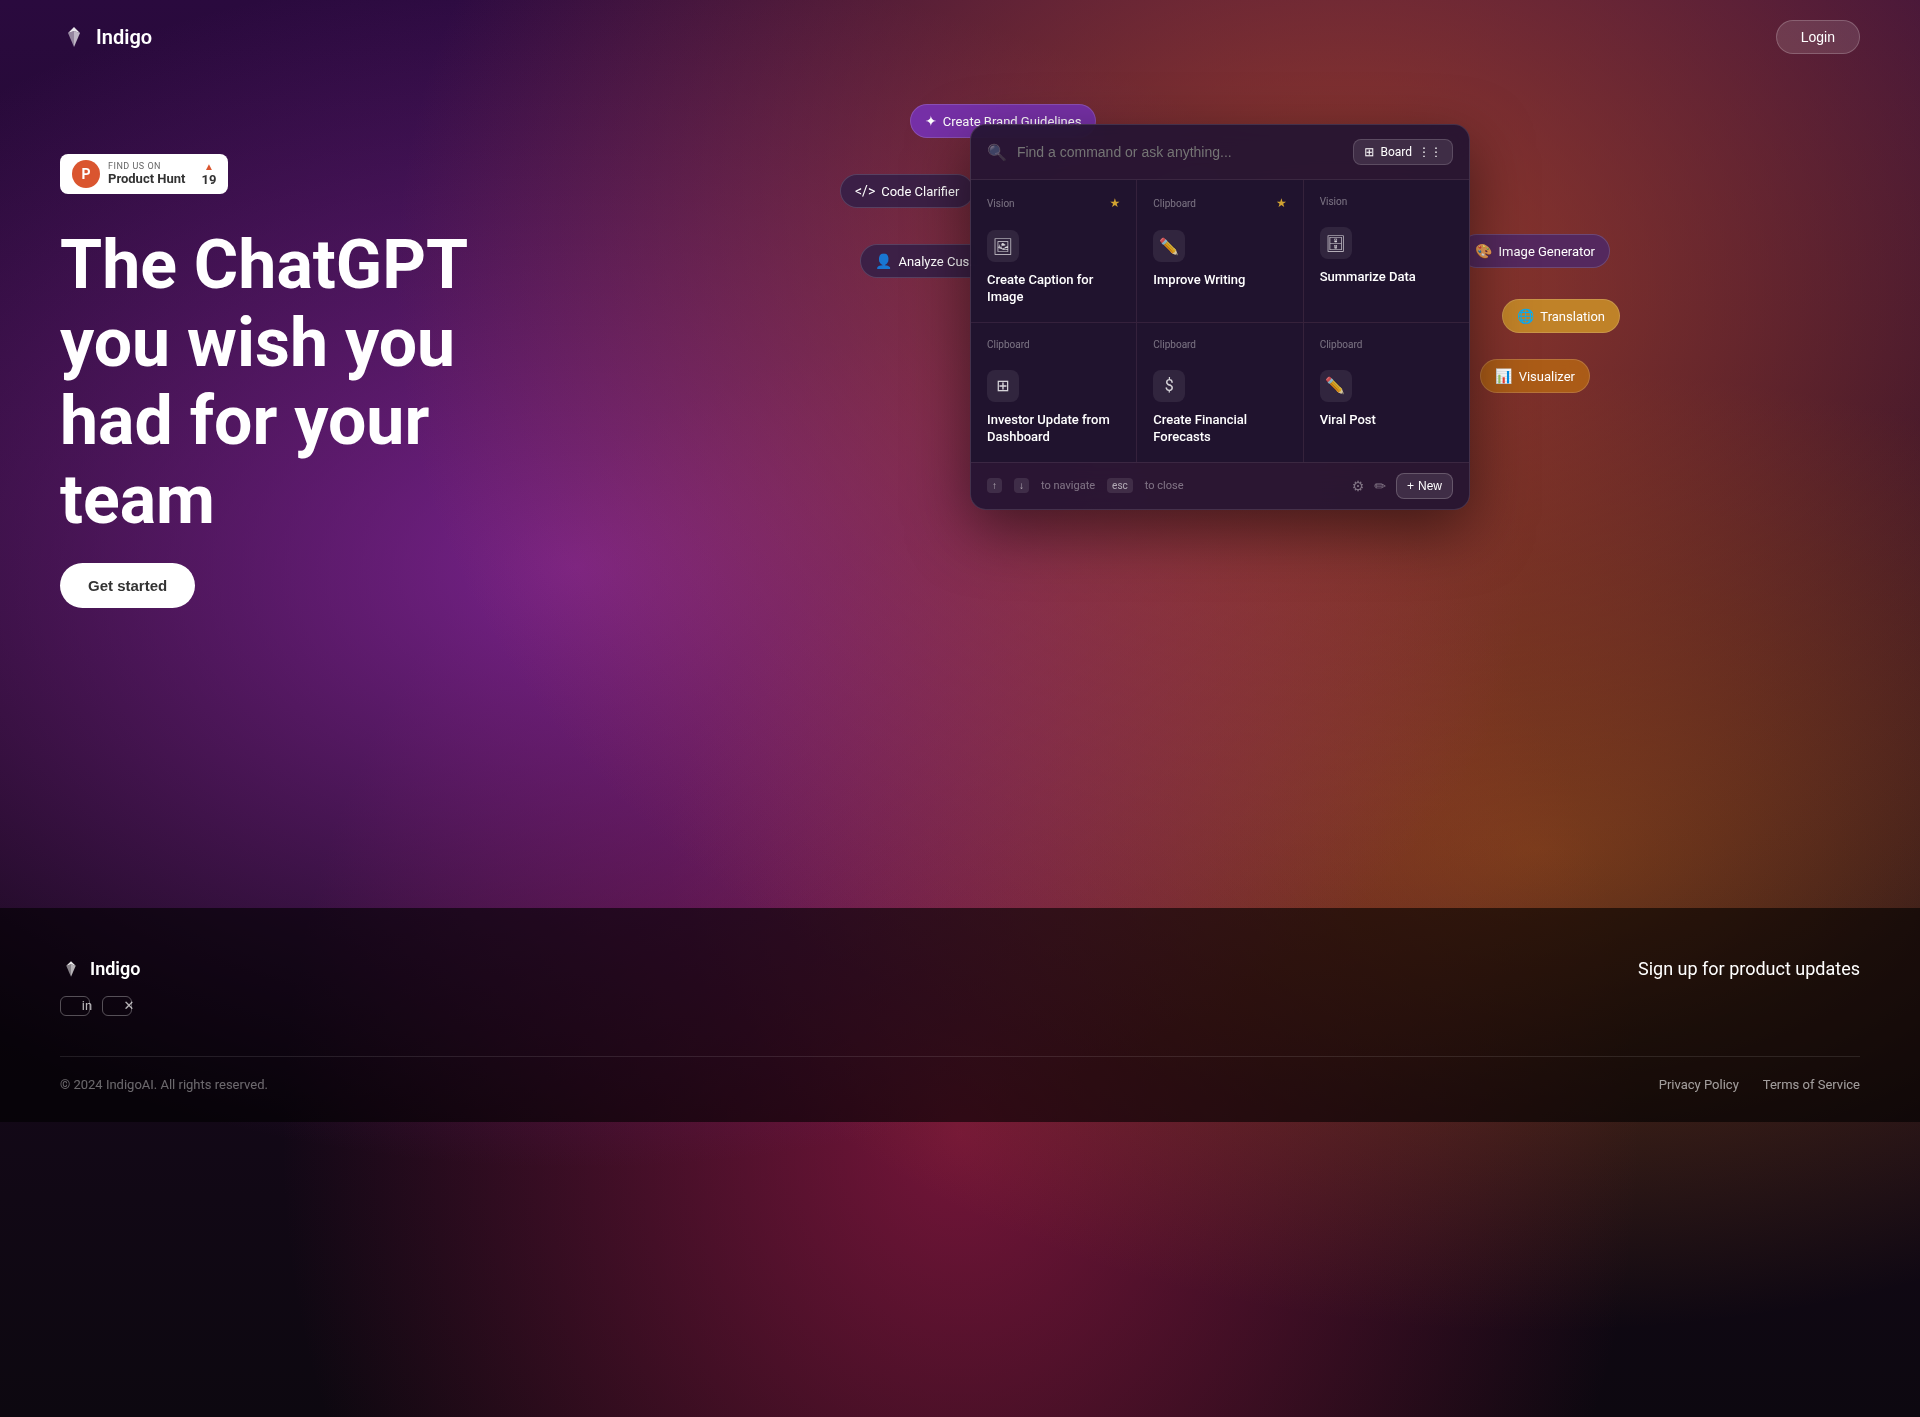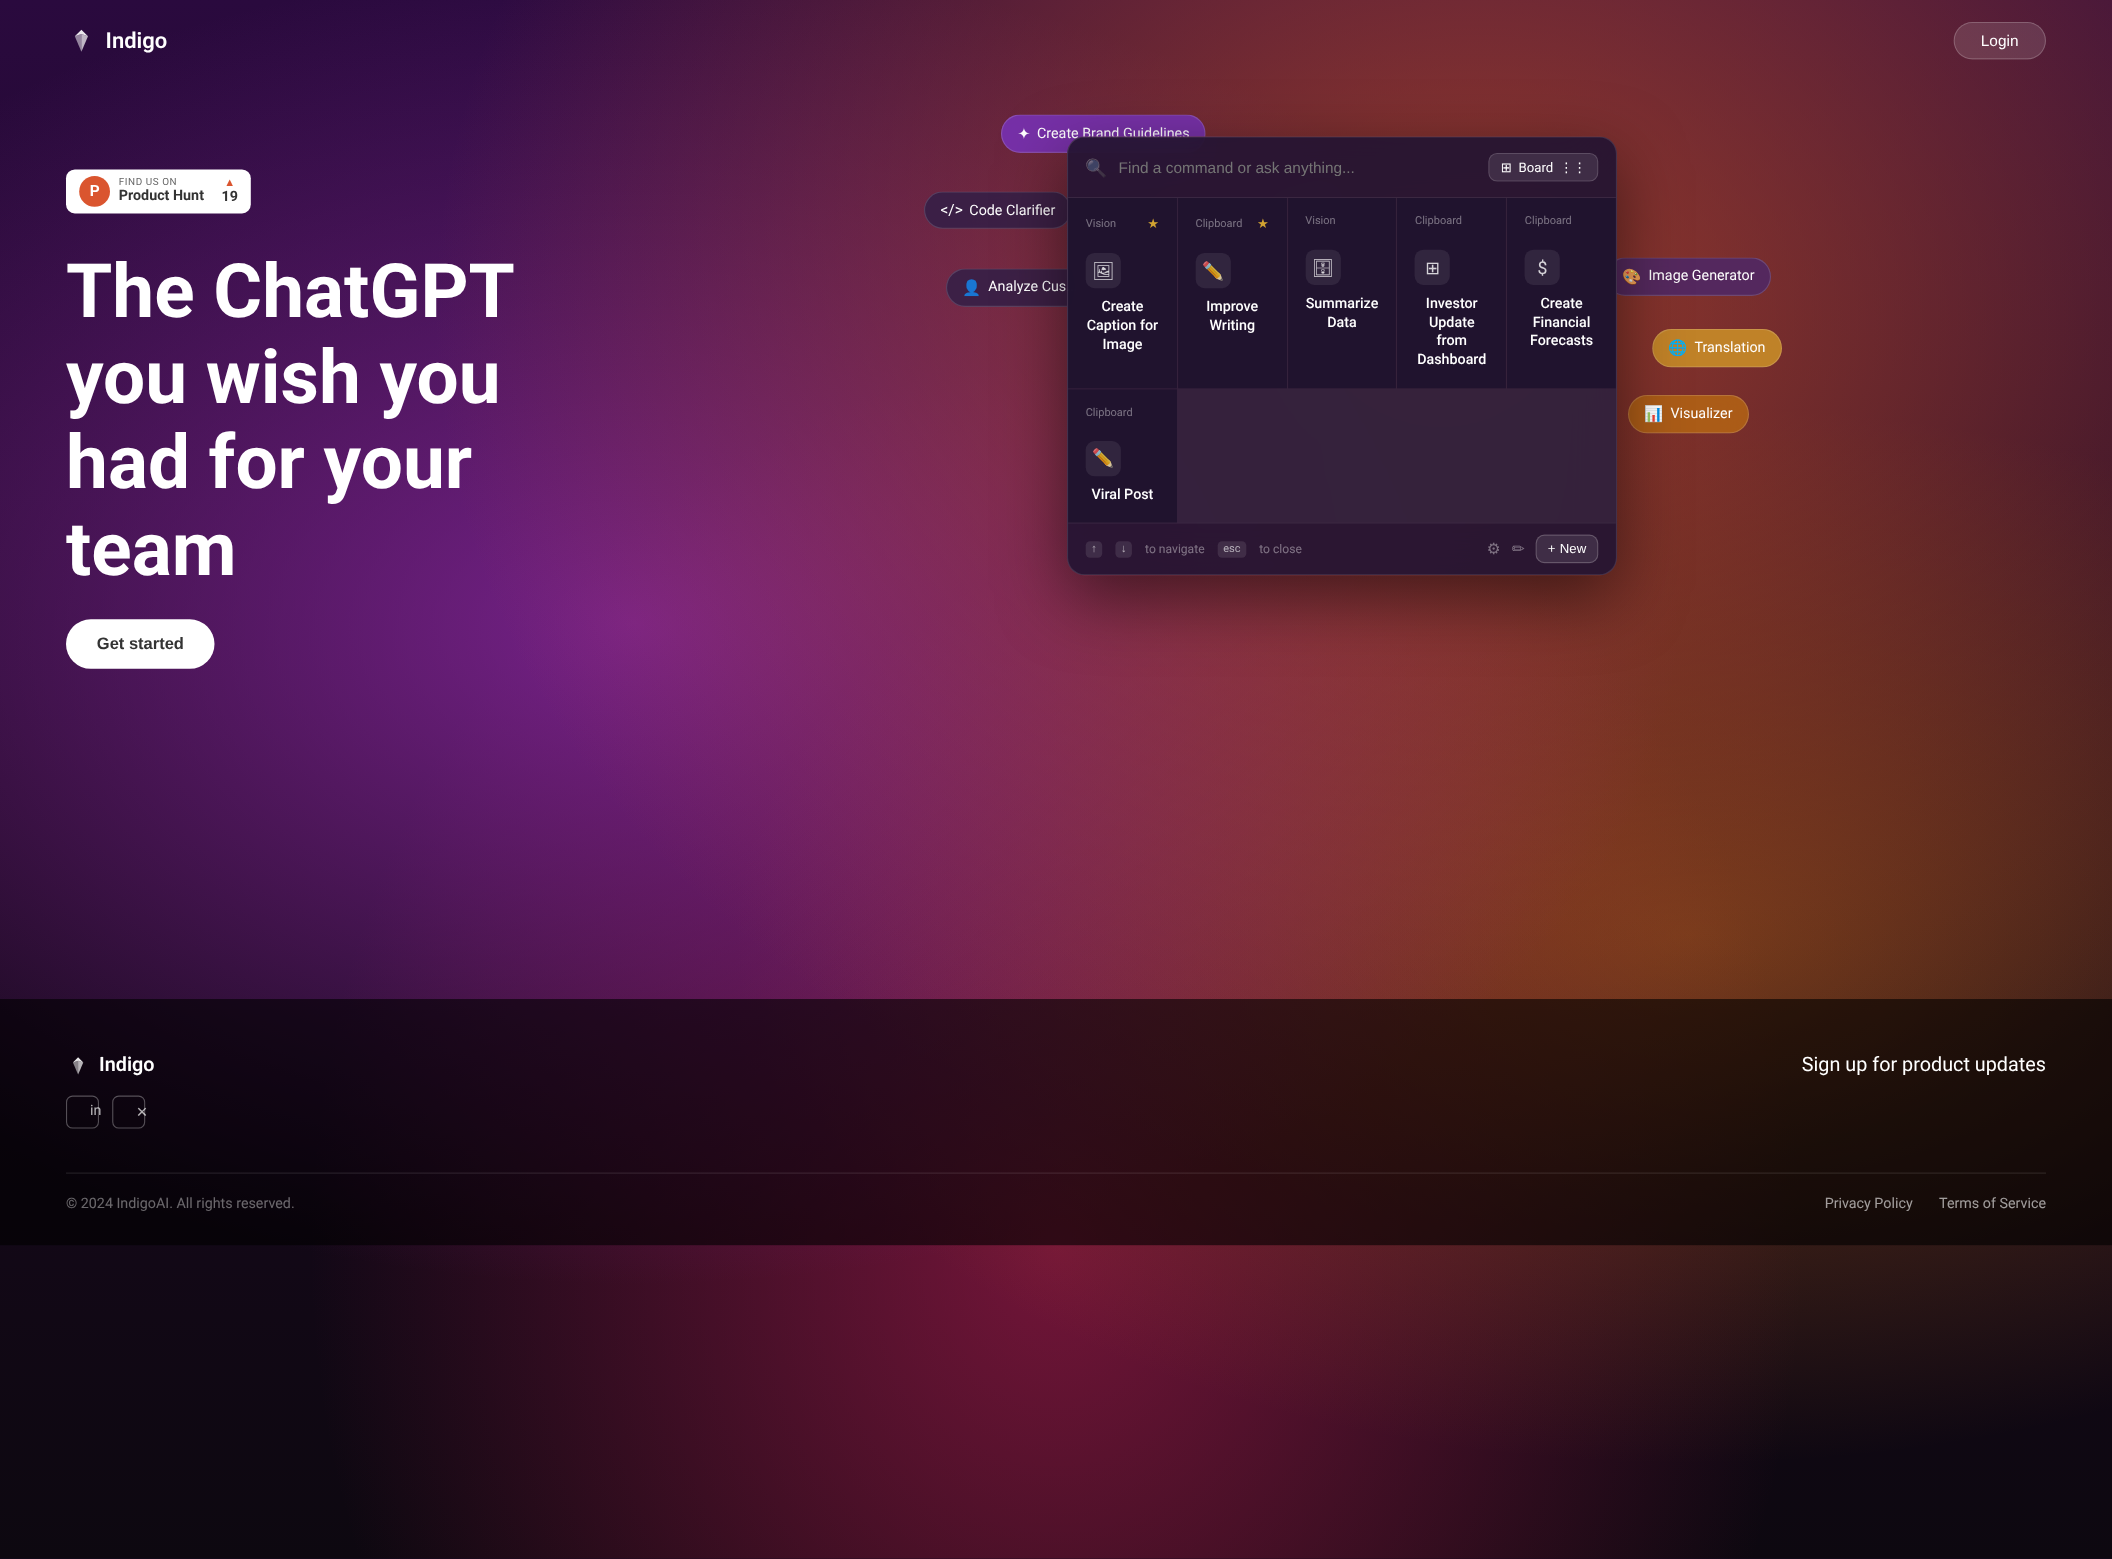--- a/index.html
+++ b/index.html
@@ -265,24 +265,23 @@
       background: rgba(255,255,255,0.1);
       border: 1px solid rgba(255,255,255,0.15);
       border-radius: 8px;
       padding: 5px 10px;
       color: #fff;
       font-size: 12px;
     }
 
     .cp-grid {
       display: grid;
-      grid-template-columns: 1fr 1fr 1fr 1fr 1fr;
+      grid-template-columns: 1fr 1fr 1fr;
       gap: 1px;
       background: rgba(255,255,255,0.05);
-      text-align: center;
     }
 
     .cp-card {
       background: rgba(30, 18, 45, 0.9);
       padding: 16px;
       position: relative;
       cursor: pointer;
     }
 
     .cp-card-label {
@@ -395,21 +394,21 @@
     }
 
     .footer-social {
       display: flex;
       gap: 12px;
       margin-top: 10px;
     }
 
     .social-btn {
       width: 30px;
-      height: 30px;
+      height: 20px;
       border: 1px solid rgba(255,255,255,0.3);
       border-radius: 6px;
       display: flex;
       align-items: center;
       justify-content: center;
       color: rgba(255,255,255,0.7);
       font-size: 13px;
       cursor: pointer;
       padding-left: 24px;
     }

